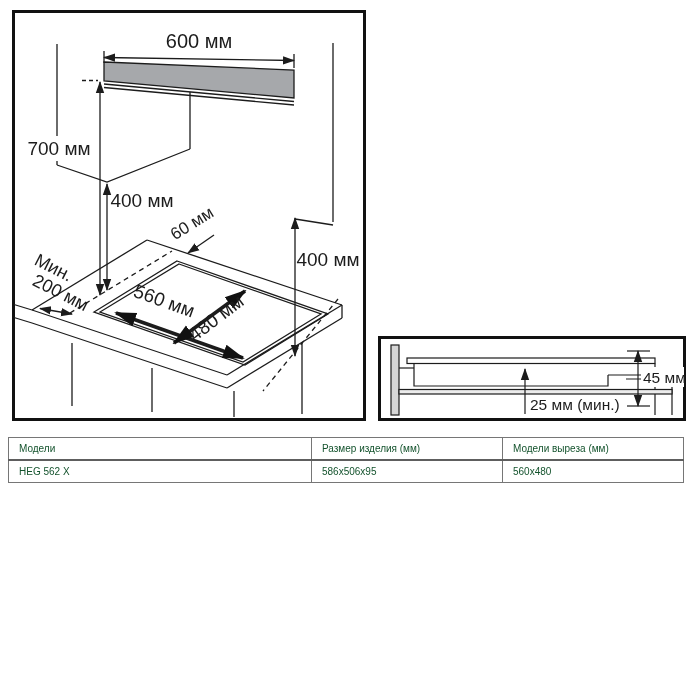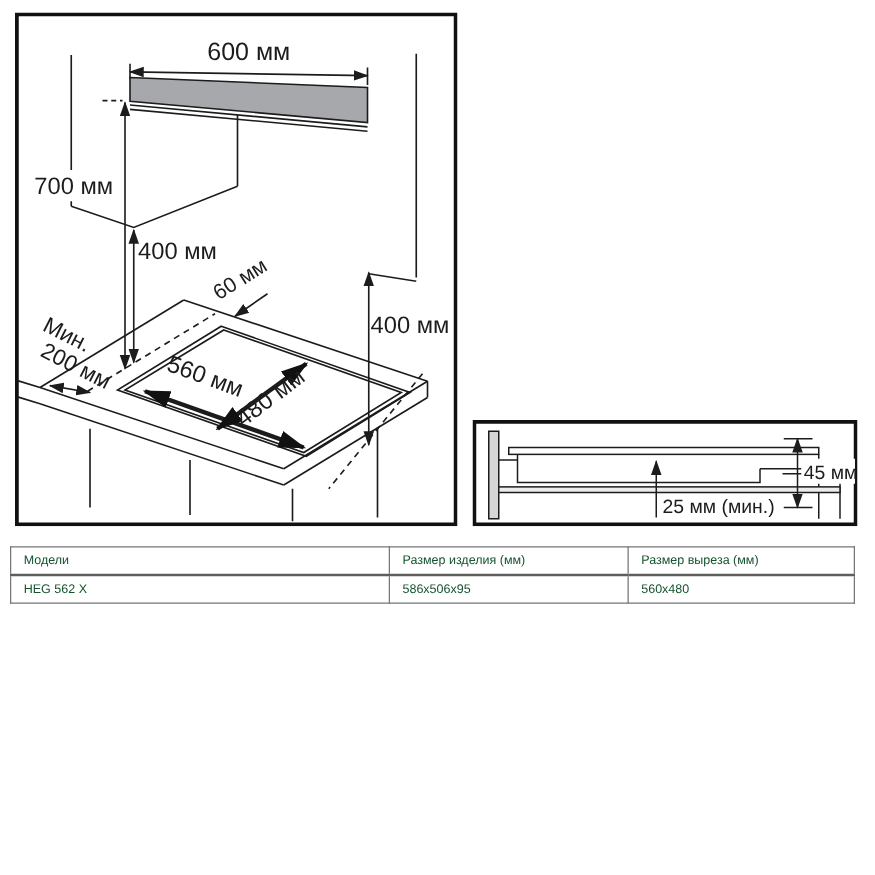--- a/index.html
+++ b/index.html
@@ -119,21 +119,21 @@
     <text x="152" y="74" font-size="15.5">25 мм (мин.)</text>
     <rect x="263" y="31" width="43" height="20" fill="#fff"></rect>
     <text x="265" y="47" font-size="15.5">45 мм</text>
   </svg>
 
   <table id="spec-table">
     <thead>
       <tr>
         <th class="c1">Модели</th>
         <th class="c2">Размер изделия (мм)</th>
-        <th class="c3">Размер выреза (мм)</th>
+        <th class="c3">Модели выреза (мм)</th>
       </tr>
     </thead>
     <tbody>
       <tr>
         <td>HEG 562 X</td>
         <td>586x506x95</td>
         <td>560x480</td>
       </tr>
     </tbody>
   </table>

